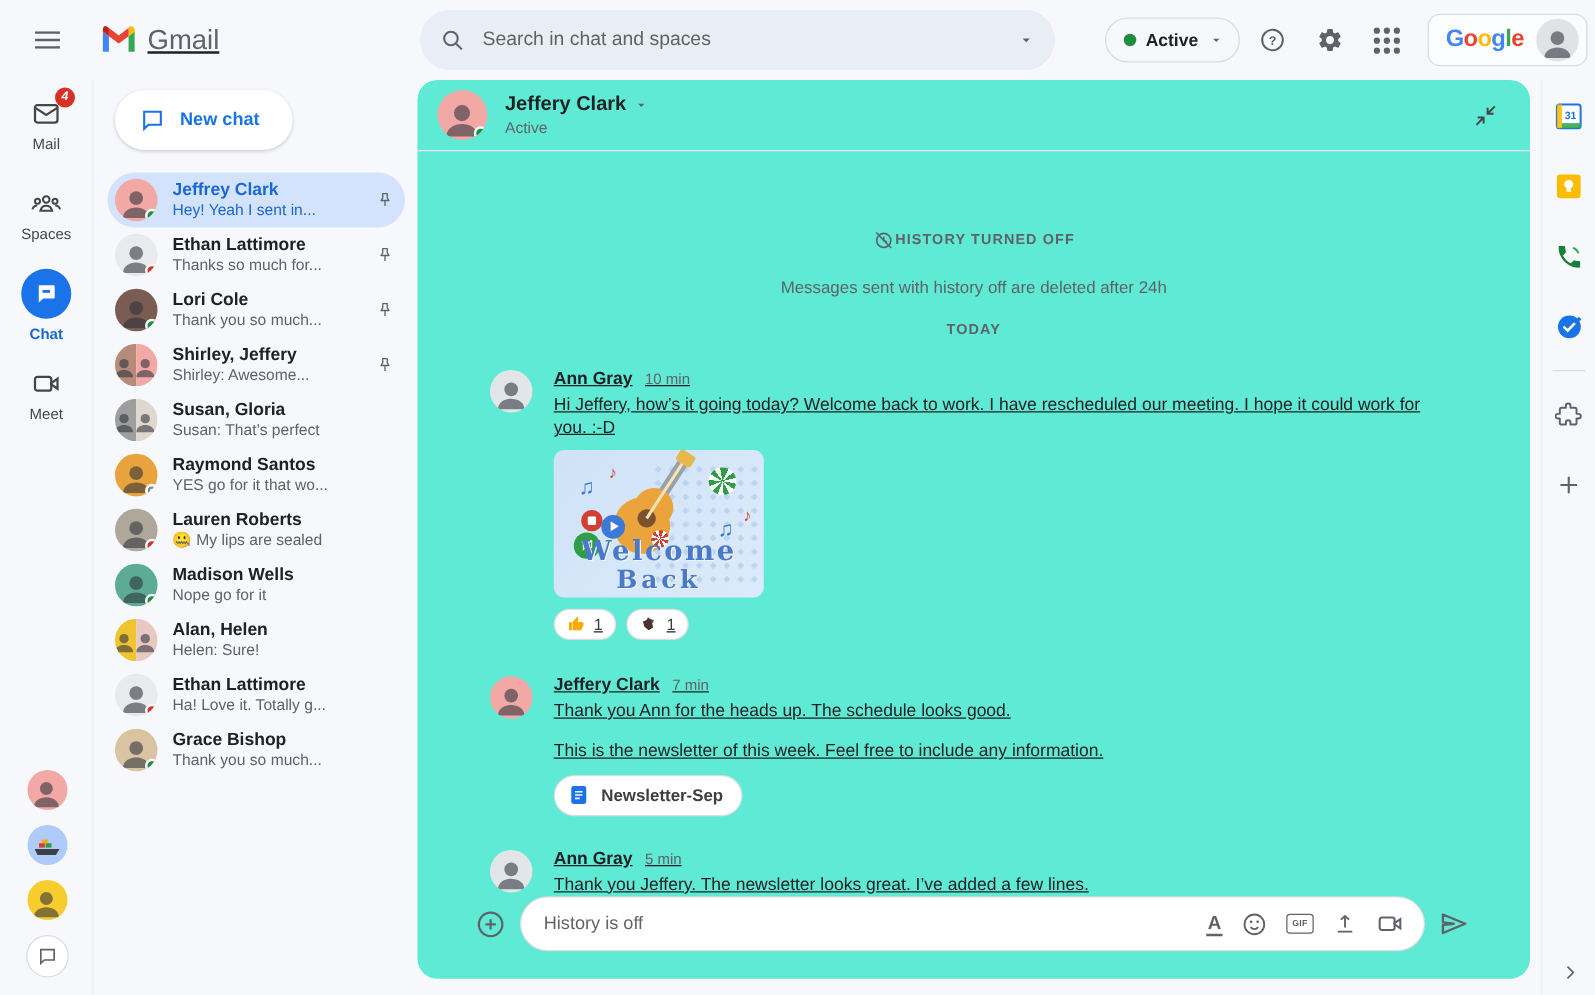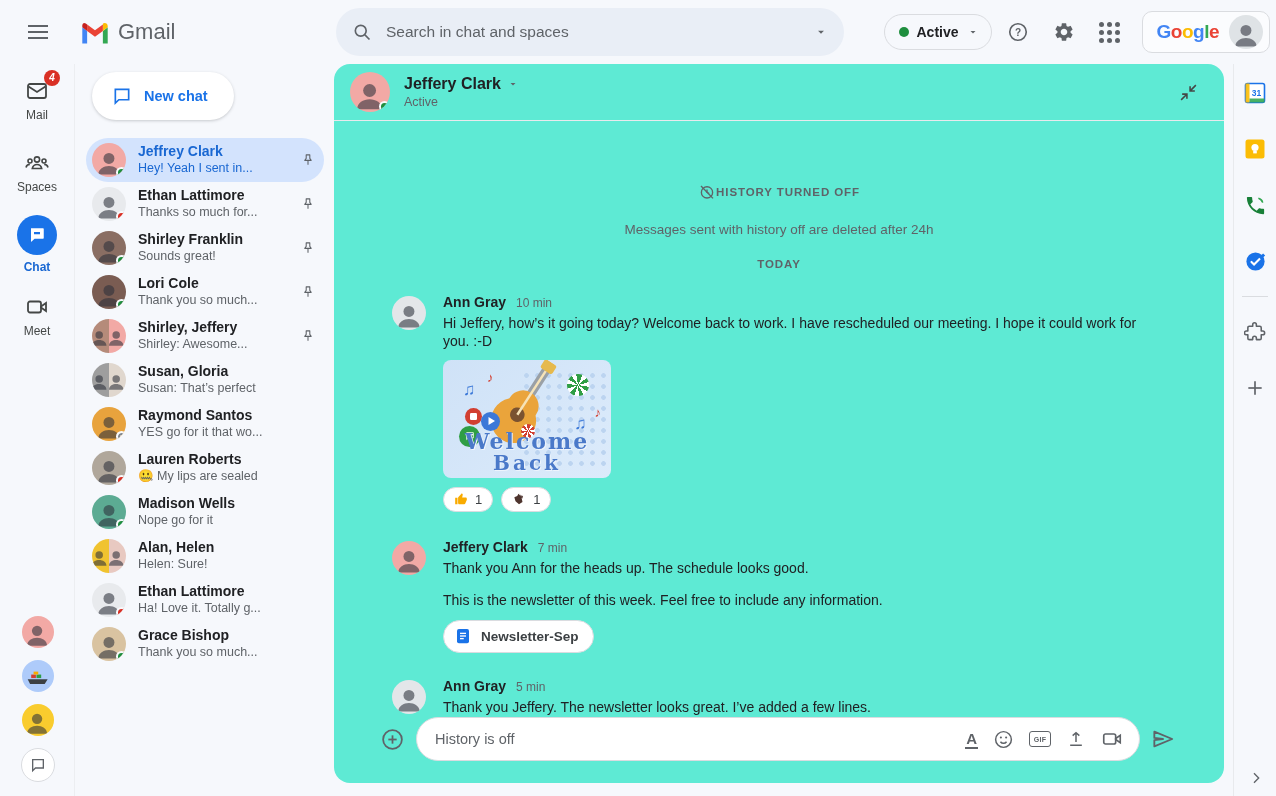--- a/index.html
+++ b/index.html
@@ -10,21 +10,21 @@
   }
   *{margin:0;padding:0;box-sizing:border-box;}
   html,body{width:1276px;height:796px;overflow:hidden;}
   body{font-family:"Liberation Sans",sans-serif;background:var(--page-bg);color:var(--t1);position:relative;}
   svg{display:block;}
   .btn{cursor:pointer;background:none;border:none;}
 
   
   .topbar{position:absolute;left:0;top:0;width:1276px;height:64px;display:flex;align-items:center;}
   .hamburger{width:48px;height:48px;margin-left:14px;display:flex;align-items:center;justify-content:center;border-radius:50%;}
-  .brand{display:flex;align-items:center;gap:8px;margin-left:18px;}
+  .brand{display:flex;gap:8px;margin-left:18px;text-decoration:underline;}
   .brand-name{font-size:22px;color:var(--t2);}
   .searchbox{position:absolute;left:336px;top:8px;width:508px;height:48px;background:var(--search-bg);border-radius:24px;display:flex;align-items:center;padding:0 16px;}
   .searchbox .ph{flex:1;margin-left:14px;font-size:15.5px;color:var(--t2);}
   .top-right{position:absolute;right:6px;top:0;height:64px;display:flex;align-items:center;gap:6px;}
   .status-pill{display:flex;align-items:center;gap:8px;height:36px;padding:0 12px 0 14px;border:1px solid var(--border);border-radius:18px;background:transparent;}
   .status-pill .gdot{width:10px;height:10px;border-radius:50%;background:var(--green);}
   .status-pill b{font-size:14px;font-weight:600;color:var(--t1);}
   .iconbtn{width:40px;height:40px;display:flex;align-items:center;justify-content:center;border-radius:50%;}
   .appsgrid{display:grid;grid-template-columns:repeat(3,5px);grid-gap:3px;}
   .appsgrid i{width:5px;height:5px;border-radius:50%;background:#5f6368;}
@@ -76,21 +76,21 @@
   .chead-txt{margin-left:14px;line-height:1.2;}
   .chead-name{display:flex;align-items:center;gap:6px;}
   .chead-name b{font-size:16px;font-weight:600;}
   .chead-sub{font-size:12.5px;color:var(--t2);margin-top:2px;}
   .chead .sp{flex:1;}
   .notice{margin-top:62px;text-align:center;}
   .notice-title{display:flex;align-items:center;justify-content:center;gap:0;color:var(--t2);font-size:11.5px;font-weight:bold;letter-spacing:.9px;}
   .notice-body{margin-top:21px;font-size:13.5px;color:var(--t2);}
   .today{margin-top:21px;text-align:center;font-size:11.5px;font-weight:bold;letter-spacing:.9px;color:var(--t2);}
   .msgs{padding:0 24px 0 58px;}
-  .msg{display:flex;margin-top:24px;}
+  .msg{display:flex;margin-top:24px;text-decoration:underline;}
   .msg .avatar{width:34px;height:34px;margin-top:2px;}
   .mbody{margin-left:17px;min-width:0;}
   .mhead{display:flex;align-items:baseline;gap:10px;}
   .mhead b{font-size:14px;font-weight:700;}
   .mhead span{font-size:12px;color:var(--t2);}
   .mtext{font-size:14px;line-height:1.32;margin-top:4px;max-width:710px;color:var(--t1);}
   .imgcard{position:relative;width:168px;height:118px;margin-top:9px;border-radius:8px;background:linear-gradient(135deg,#cfe2f7,#dcebfb);overflow:hidden;}
   .halftone{position:absolute;right:0;top:10px;width:90px;height:100px;background-image:radial-gradient(#b9d2ef 2.2px,transparent 2.3px);background-size:11px 11px;opacity:.9;}
   .guitar{position:absolute;left:28px;top:-6px;transform:rotate(33deg);}
   .note{position:absolute;font-size:17px;font-weight:bold;}
@@ -328,35 +328,20 @@
         </span>
       <span class="ctxt">
           <b>Ethan Lattimore</b>
           <small>Thanks so much for...</small>
         </span>
       <svg class="pin" viewBox="0 0 24 24">
           <use href="#sym-pin"></use>
         </svg>
     </div>
 
-    <div class="citem">
-      <span class="avatar cav" style="background:#8a6e63">
-          <svg viewBox="0 0 24 24">
-            <use href="#sym-person"></use>
-          </svg>
-          <i class="dot g"></i>
-        </span>
-      <span class="ctxt">
-          <b>Shirley Franklin</b>
-          <small>Sounds great!</small>
-        </span>
-      <svg class="pin" viewBox="0 0 24 24">
-          <use href="#sym-pin"></use>
-        </svg>
-    </div>
 
     <div class="citem">
       <span class="avatar cav" style="background:#7a5c52">
           <svg viewBox="0 0 24 24">
             <use href="#sym-person"></use>
           </svg>
           <i class="dot g"></i>
         </span>
       <span class="ctxt">
           <b>Lori Cole</b>

